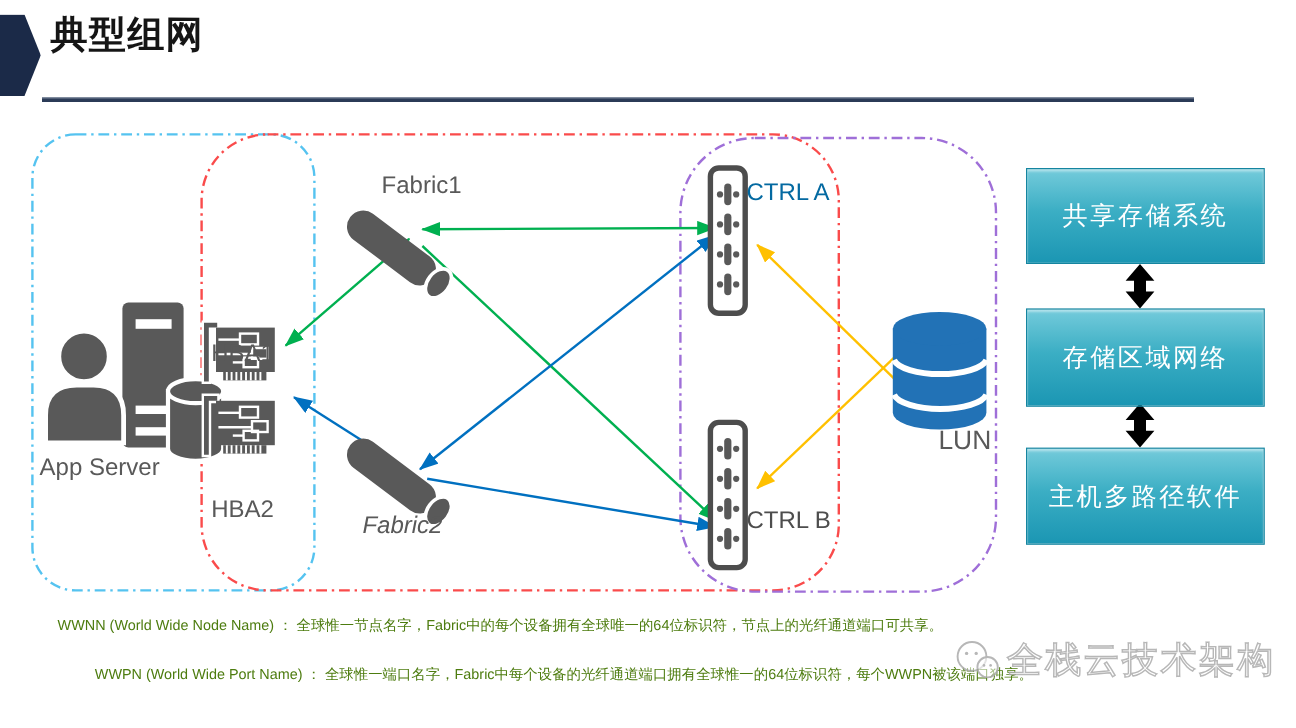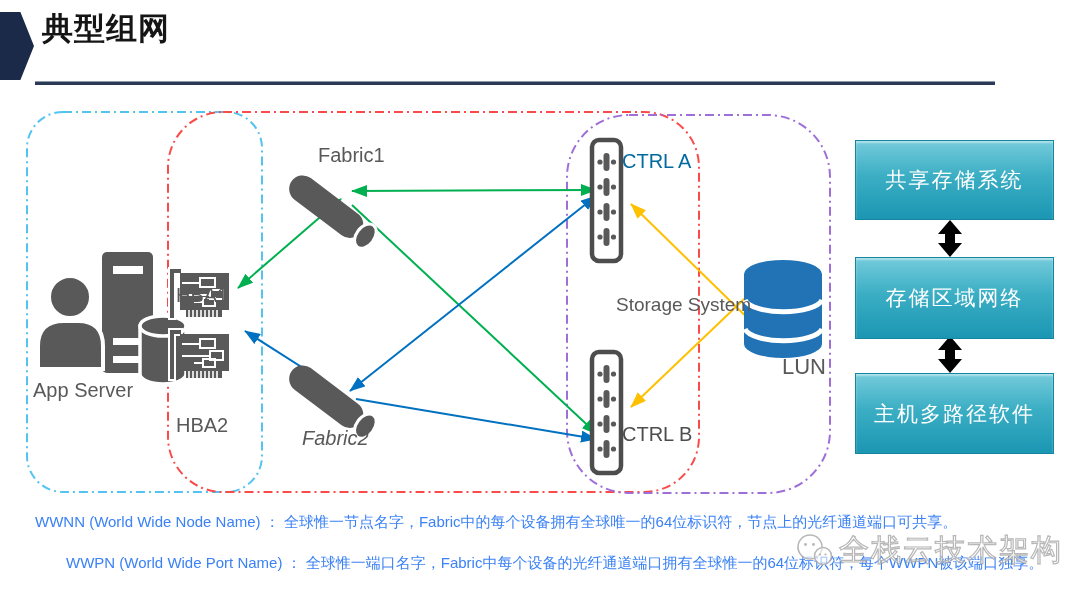--- a/index.html
+++ b/index.html
@@ -14,21 +14,21 @@
   
   .dlabel{color:#595959;font-size:20px;white-space:nowrap;}
   .storage-sys{font-size:19px;}
   .lun-label{left:766px;top:354px;width:76px;text-align:center;font-size:22px;}
   
   .stack-box{left:855px;width:197px;display:flex;align-items:center;justify-content:center;
              color:#fff;font-size:21px;letter-spacing:2px;border:1px solid #1585A0;
              background:linear-gradient(180deg,#74CBDB 0%,#3BAEC4 45%,#1B96B3 100%);
              box-shadow:inset 0 2px 2px rgba(255,255,255,.45);}
   
-  .note{left:35px;width:1010px;font-size:15px;color:#3b82f6;white-space:nowrap;}
+  .note{left:48px;width:1010px;font-size:12px;color:#4d7c0f;white-space:nowrap;}
   
   .watermark{left:795px;top:530px;display:flex;align-items:center;gap:4px;opacity:.85;}
   .watermark-text{font-size:30px;letter-spacing:2px;color:rgba(255,255,255,.55);
                   -webkit-text-stroke:1.2px #ABABAB;white-space:nowrap;}
   svg{display:block;}
 </style>
 </head>
 <body>
 
 <div class="stage">
@@ -184,21 +184,20 @@
     </g>
   </svg>
 
   <div class="abs dlabel" style="left:33px;top:379px;">App Server</div>
   <div class="abs dlabel" style="left:176px;top:244px;margin-top:40px;">HBA1</div>
   <div class="abs dlabel" style="left:176px;top:376px;margin-top:38px;">HBA2</div>
   <div class="abs dlabel" style="left:318px;top:144px;">Fabric1</div>
   <div class="abs dlabel" style="left:302px;top:427px;font-style:italic;">Fabric2</div>
   <div class="abs dlabel" style="left:622px;top:150px;color:#0369a1;">CTRL A</div>
   <div class="abs dlabel" style="left:622px;top:423px;color:#4d4d4d;">CTRL B</div>
-  <div class="abs dlabel storage-sys" style="left:616px;top:294px;">Storage System</div>
   <div class="abs dlabel lun-label">LUN</div>
 
   <div class="abs stack-box" style="top:257px;height:80px;">存储区域网络</div>
   <div class="abs stack-box" style="top:140px;height:78px;">共享存储系统</div>
   <div class="abs stack-box" style="top:373px;height:79px;">主机多路径软件</div>
 
   <div class="abs note" style="top:513px;">WWNN (World Wide Node Name) ： 全球惟一节点名字，Fabric中的每个设备拥有全球唯一的64位标识符，节点上的光纤通道端口可共享。</div>
   <div class="abs note" style="top:554px;margin-left:31px;">WWPN (World Wide Port Name) ： 全球惟一端口名字，Fabric中每个设备的光纤通道端口拥有全球惟一的64位标识符，每个WWPN被该端口独享。</div>
 
   <div class="abs watermark">

